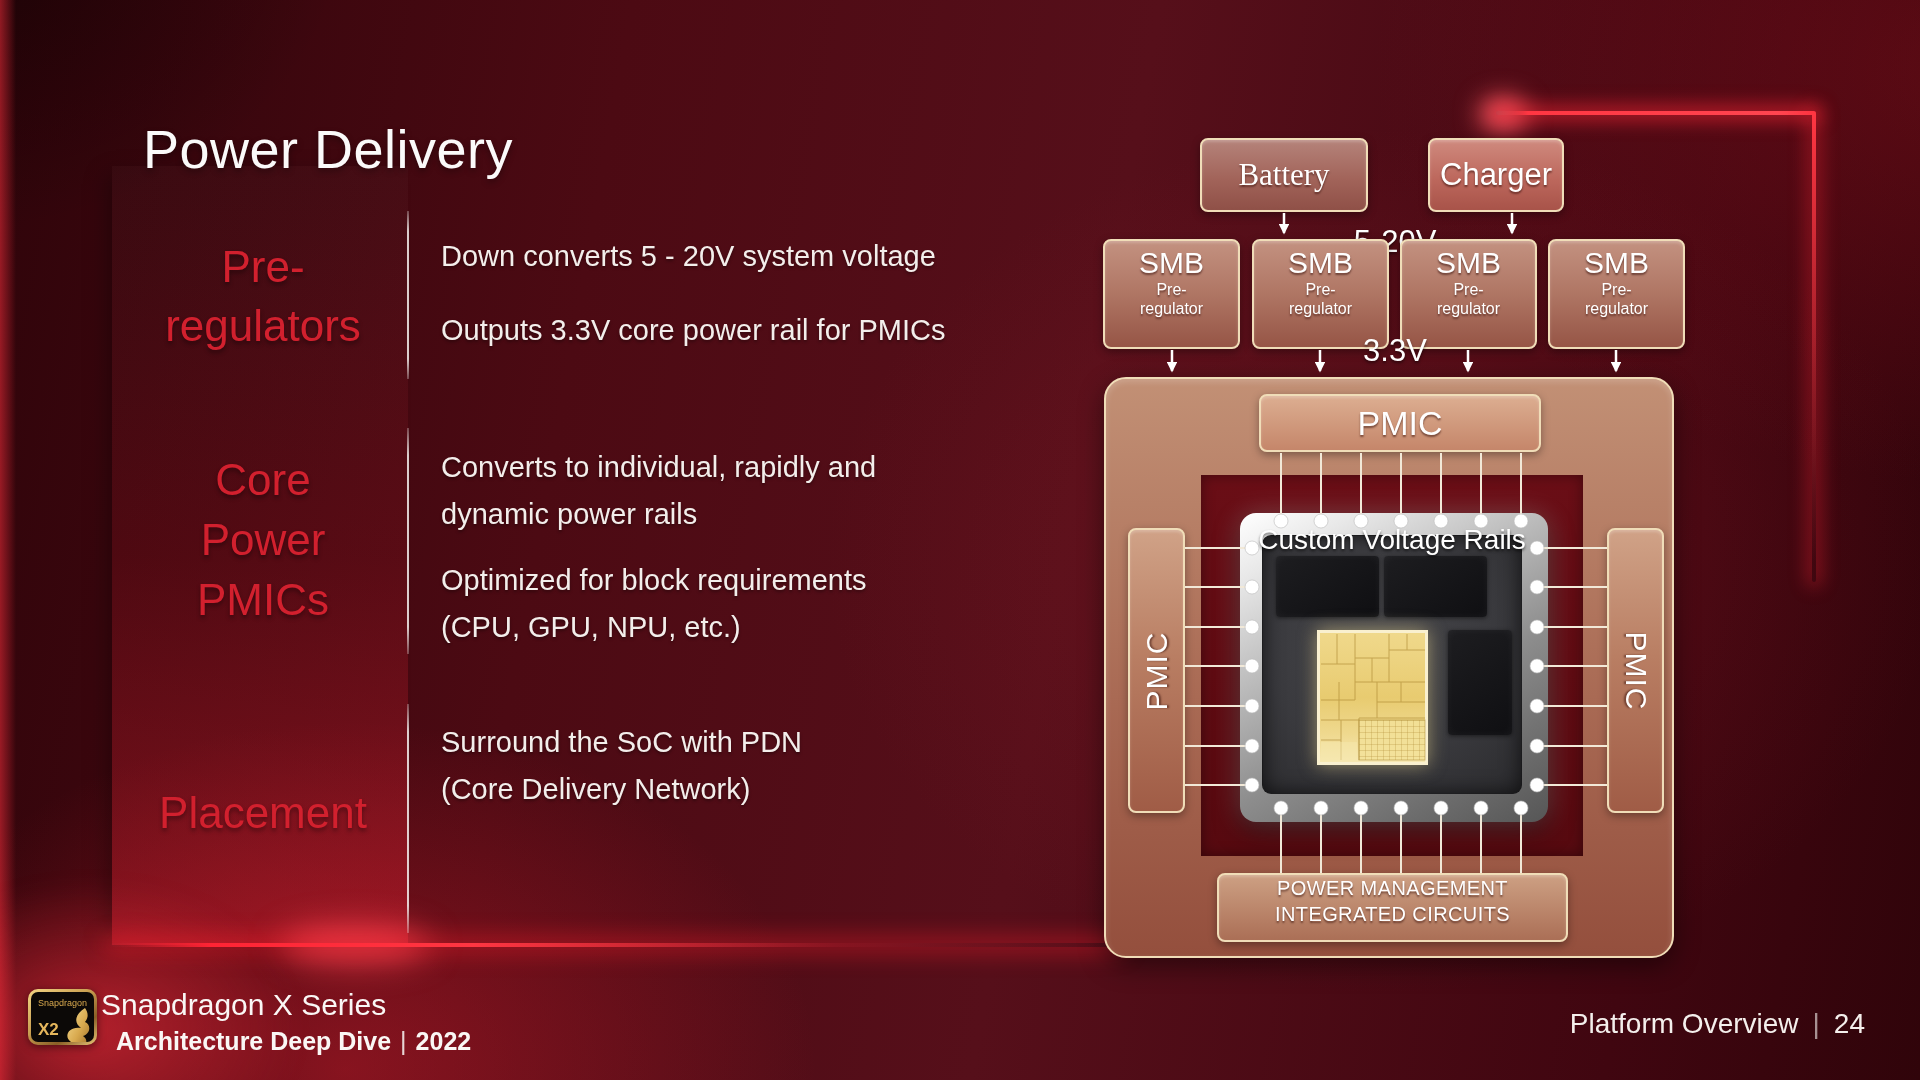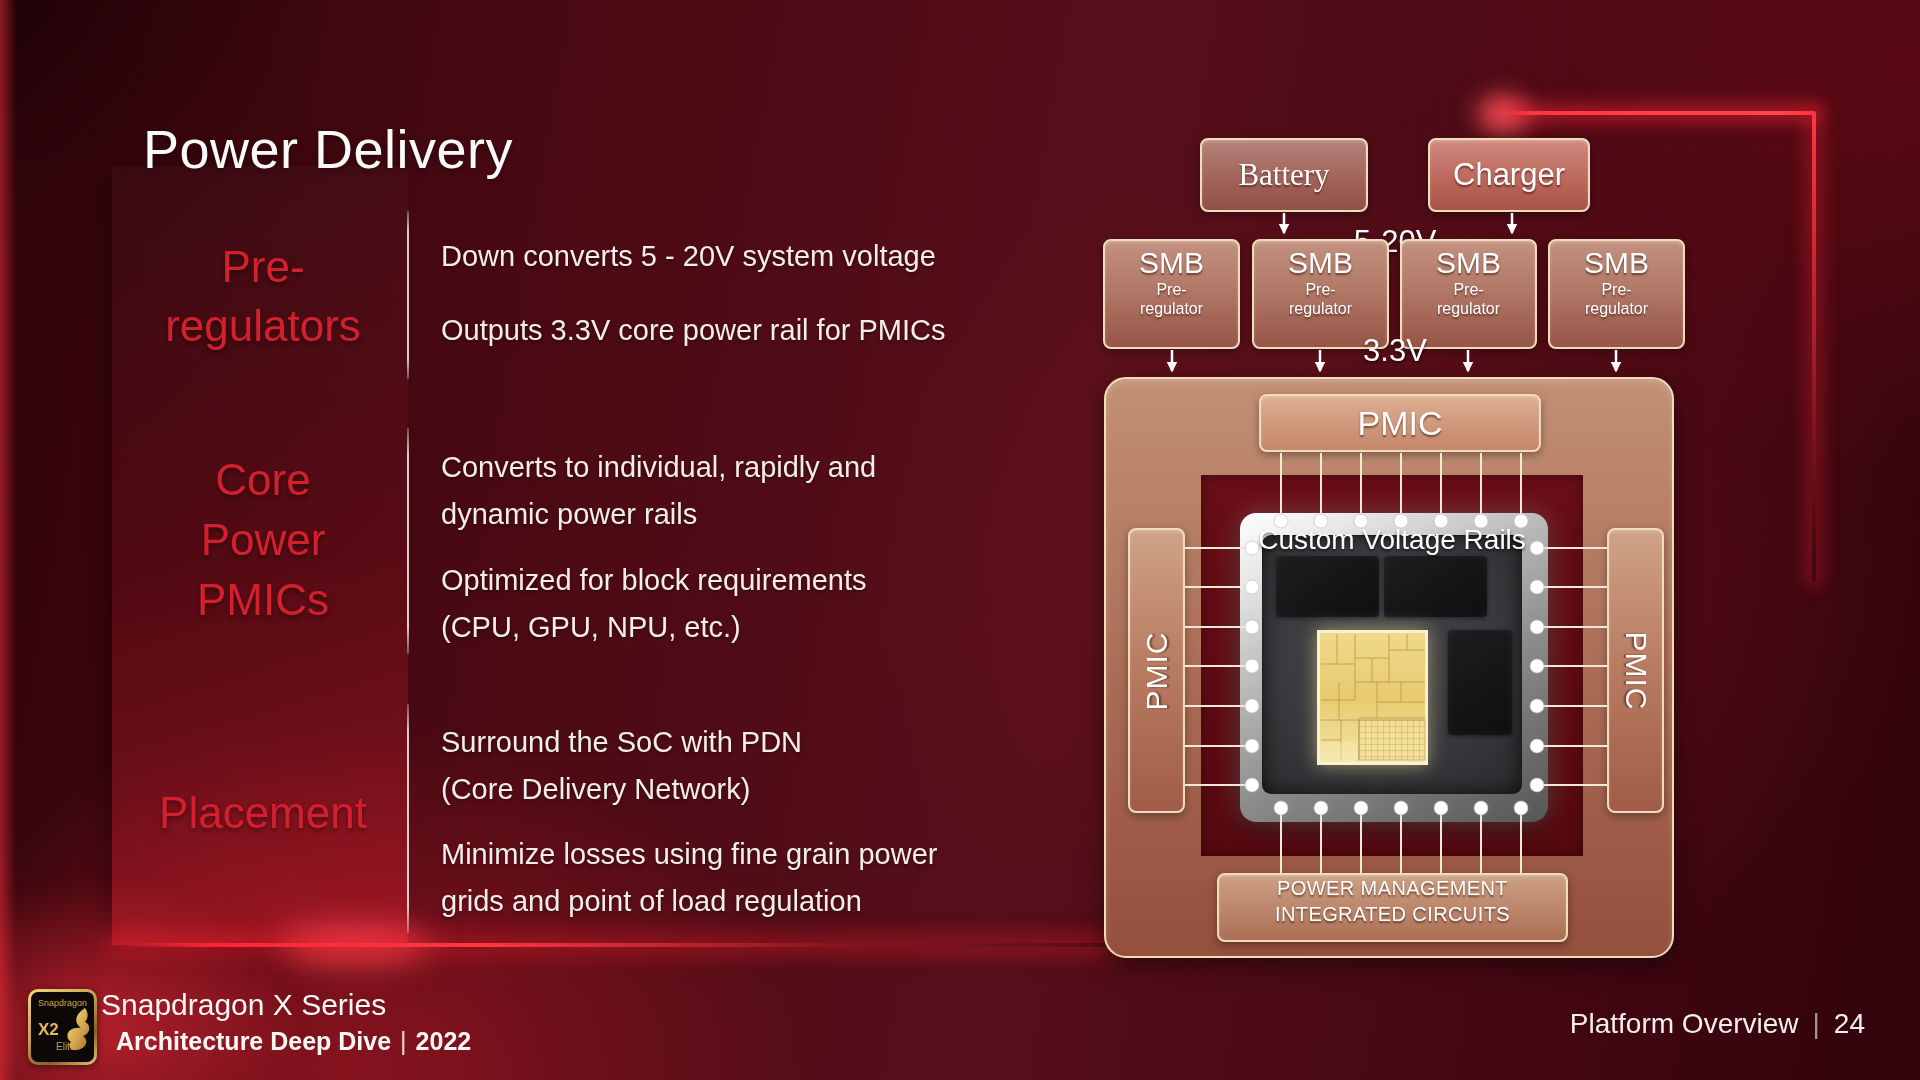--- a/index.html
+++ b/index.html
@@ -46,21 +46,21 @@
     text-shadow:0 2px 3px rgba(0,0,0,0.35);}
 
   
   #diagram{left:1095px;top:125px;width:600px;height:850px;}
   .dg-box{position:absolute;border:2px solid #f0ddb8;border-radius:8px;box-sizing:border-box;
     box-shadow:0 3px 8px rgba(0,0,0,0.35), inset 0 2px 3px rgba(255,255,255,0.22);
     color:#ffffff;text-align:center;text-shadow:0 2px 2px rgba(45,10,6,0.55);}
   .src-box{font-size:31px;font-weight:500;display:flex;align-items:center;justify-content:center;}
   #battery-box{left:105px;top:13px;width:168px;height:74px;
     background:linear-gradient(180deg,#b5837a 0%,#a2645a 55%,#8f5047 100%);font-family:Liberation Serif, serif;}
-  #charger-box{left:333px;top:13px;width:162px;height:74px;
+  #charger-box{left:333px;top:13px;width:136px;height:74px;
     background:linear-gradient(180deg,#cf8a7e 0%,#bd685d 55%,#a85349 100%);}
   .smb{top:114px;width:137px;height:110px;
     background:linear-gradient(180deg,#c39180 0%,#b07765 48%,#965546 100%);}
   .smb-t{font-size:30px;font-weight:500;margin-top:5px;}
   .smb-s{font-size:16px;line-height:19px;font-weight:400;}
   .vlabel{position:absolute;color:#fff;font-size:31px;font-weight:500;text-align:center;
     text-shadow:0 2px 3px rgba(0,0,0,0.5);}
   #pdn-container{left:9px;top:252px;width:570px;height:581px;border-radius:22px;border:2px solid #f0ddb8;
     box-sizing:border-box;background:linear-gradient(180deg,#c29075 0%,#a96a54 55%,#944f3d 100%);
     box-shadow:0 8px 26px rgba(0,0,0,0.45), inset 0 3px 6px rgba(255,255,255,0.18);}
@@ -86,21 +86,21 @@
   #die-tr{left:289px;top:431px;width:103px;height:61px;}
   #die-r{left:353px;top:505px;width:64px;height:105px;}
   #die-gold{left:222px;top:505px;width:111px;height:135px;filter:drop-shadow(0 0 9px rgba(250,228,150,0.5));}
   #overlay-svg{left:0;top:0;}
   #rails-label{left:106px;top:354px;width:382px;text-align:center;color:#fff;font-size:28px;font-weight:400;
     text-shadow:0 2px 3px rgba(0,0,0,0.6);margin-top:45px;}
   #pmic-bottom-box{left:122px;top:748px;width:351px;height:69px;font-size:20px;line-height:26px;
     letter-spacing:0.4px;background:linear-gradient(180deg,#cda083,#ab6f56);}
 
   
-  #logo{left:28px;top:989px;width:69px;height:76px;border-radius:10px;
+  #logo{left:28px;top:989px;width:69px;height:56px;border-radius:10px;
     background:linear-gradient(145deg,#f3d584 0%,#caa052 42%,#8a5f26 72%,#e8c878 100%);
     box-shadow:0 2px 8px rgba(0,0,0,0.5);}
   #logo-inner{position:absolute;left:3px;top:3px;right:3px;bottom:3px;border-radius:7px;background:#0c0907;overflow:hidden;}
   #logo-brand{position:absolute;left:0;top:6px;width:100%;text-align:center;font-size:9px;color:#d9a94e;}
   #logo-chip{position:absolute;left:7px;top:28px;font-size:17px;font-weight:700;color:#e6b75c;}
   #logo-tier{position:absolute;left:25px;top:49px;font-size:10px;color:#cf9b44;text-align:center;}
   #footer-product{left:101px;top:988px;font-size:30px;color:#faf7f5;}
   #footer-deck{left:116px;top:1027px;font-size:25px;font-weight:700;color:#faf7f5;}
   #footer-deck .pipe{font-weight:400;opacity:0.85;margin:0 9px;}
   #page-ref{right:55px;top:1008px;font-size:28px;color:#f4efec;}
@@ -150,24 +150,20 @@
     <div class="nw">Optimized for block requirements</div>
     <div class="nw">(CPU, GPU, NPU, etc.)</div>
   </div>
 
   <div class="abs red-label" style="top:783px;line-height:60px;">
     <div class="nw">Placement</div>
   </div>
   <div class="abs body-text" style="top:719px;">
     <div class="nw">Surround the SoC with PDN</div>
     <div class="nw">(Core Delivery Network)</div>
-  </div>
-  <div class="abs body-text" style="top:831px;">
-    <div class="nw">Minimize losses using fine grain power</div>
-    <div class="nw">grids and point of load regulation</div>
   </div>
 
   <div class="abs" id="diagram">
 
     <div class="dg-box src-box" id="battery-box">
       <span>Battery</span>
     </div>
     <div class="dg-box src-box" id="charger-box">
       <span>Charger</span>
     </div>

